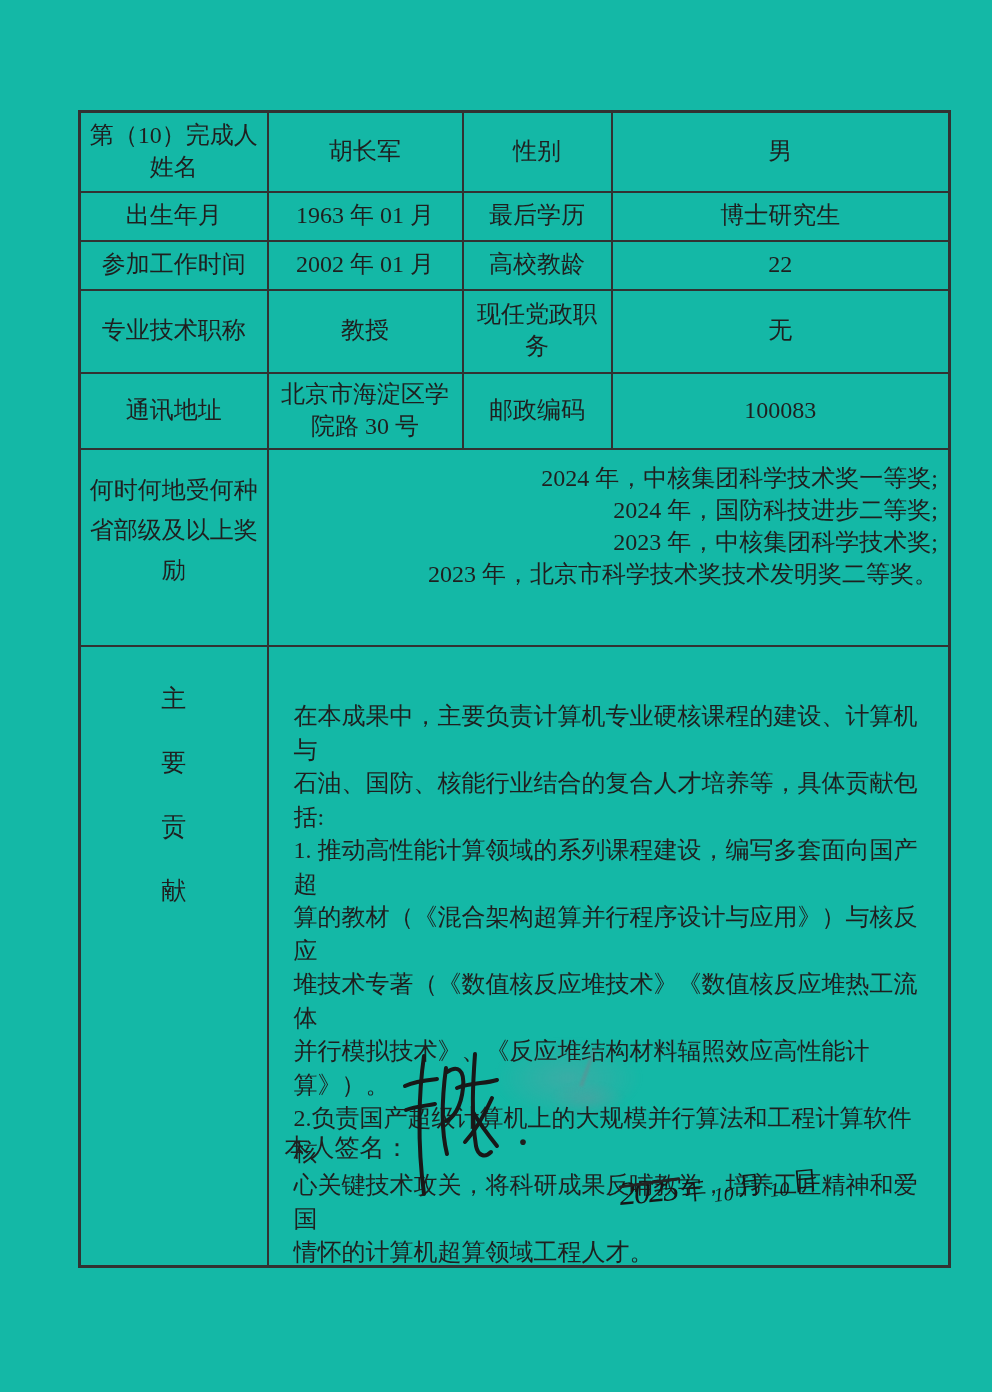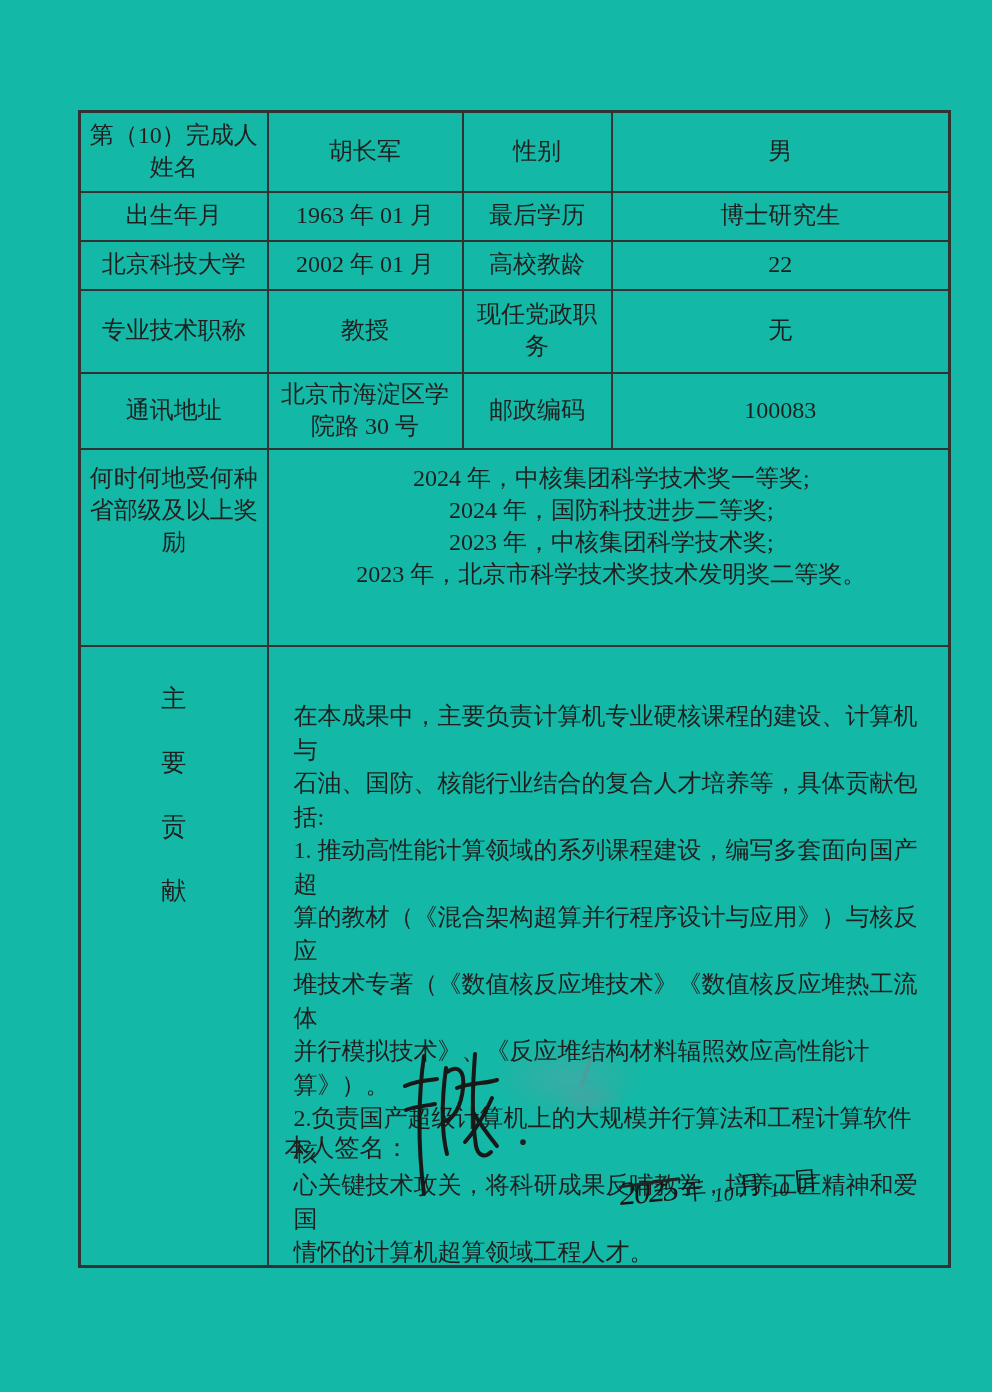--- a/index.html
+++ b/index.html
@@ -32,25 +32,25 @@
   tr.r2{height:49px}
   tr.r3{height:49px}
   tr.r4{height:83px}
   tr.r5{height:49px}
   tr.r6{height:88px}
   tr.r7{height:76px}
   tr.r8{height:197px}
   tr.r9{height:537px}
   td.awards-label{
     vertical-align:top;
-    padding-top:12px;
-    line-height:32px;
+    padding-top:20px;
+    line-height:40px;
   }
   td.awards-content{
-    text-align:center;
+    text-align:right;
     vertical-align:top;
     padding:12px 10px 0 16px;
     line-height:32px;
   }
   td.vlabel{
     vertical-align:top;
     padding-top:20px;
     line-height:64px;
     font-size:25px;
   }
@@ -139,21 +139,21 @@
     </tr>
 
     <tr class="r2">
       <td>出生年月</td>
       <td>1963 年 01 月</td>
       <td>最后学历</td>
       <td>博士研究生</td>
     </tr>
 
     <tr class="r3">
-      <td>北京科技大学</td>
+      <td>参加工作时间</td>
       <td>2002 年 01 月</td>
       <td>高校教龄</td>
       <td>22</td>
     </tr>
 
     <tr class="r4">
       <td>专业技术职称</td>
       <td>教授</td>
       <td>现任党政职
 务</td>

